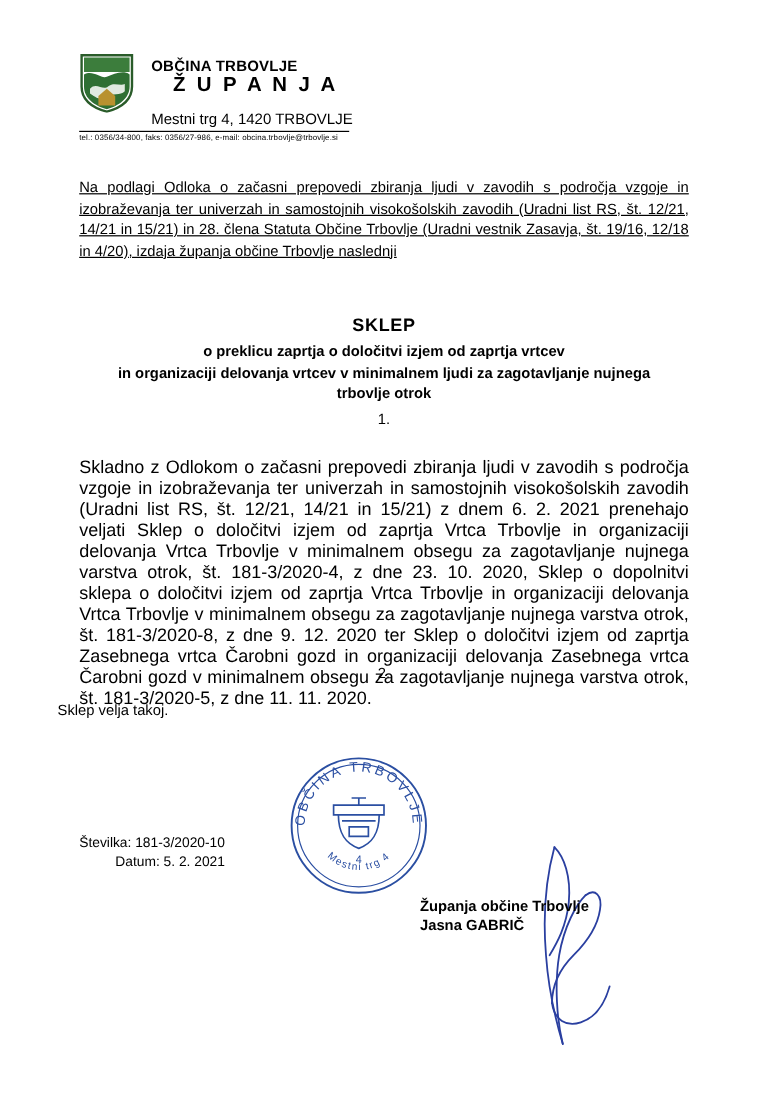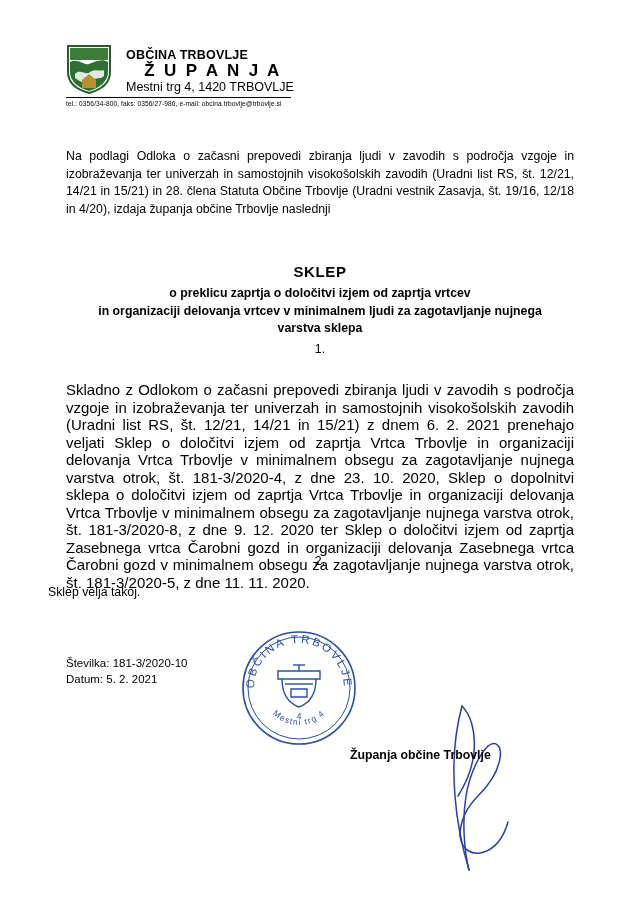--- a/index.html
+++ b/index.html
@@ -54,21 +54,21 @@
     font-weight: bold;
     letter-spacing: 2.4px;
     line-height: 15px;
     text-align: center;
     margin-left: 6px;
   }
   .muni-addr {
     font-size: 12.5px;
     line-height: 16px;
     text-align: right;
-    margin-top: 1px;
+    margin-top: 13px;
   }
   .contact-rule {
     margin-top: 2px;
     border-top: 1px solid #000;
     width: 225px;
     margin-left: 0px;
   }
   .contact {
     font-size: 6.6px;
     line-height: 10px;
@@ -78,20 +78,21 @@
 
   
   .intro {
     position: absolute;
     left: 66px;
     top: 148px;
     width: 508px;
     font-size: 12.3px;
     line-height: 17.5px;
     text-align: justify;
+    text-decoration: underline;
   }
 
   .title-block {
     position: absolute;
     left: 66px;
     top: 252px;
     width: 508px;
     text-align: center;
   }
   .title-main {
@@ -132,23 +133,24 @@
     left: 48px;
     top: 584px;
     width: 508px;
     font-size: 12.3px;
     line-height: 17.5px;
   }
 
   .refblock {
     position: absolute;
     left: 66px;
-    top: 656px;
+    top: 696px;
     font-size: 11.5px;
     line-height: 15.5px;
+    text-align: right;
   }
 
   
   .stamp {
     position: absolute;
     left: 238px;
     top: 627px;
     width: 122px;
     height: 122px;
   }
@@ -198,21 +200,21 @@
     <div class="contact-rule"></div>
     <div class="contact">tel.: 0356/34-800, faks: 0356/27-986, e-mail: obcina.trbovlje@trbovlje.si</div>
   </div>
 
   <div class="intro">Na podlagi Odloka o začasni prepovedi zbiranja ljudi v zavodih s področja vzgoje in izobraževanja ter univerzah in samostojnih visokošolskih zavodih (Uradni list RS, št. 12/21, 14/21 in 15/21) in 28. člena Statuta Občine Trbovlje (Uradni vestnik Zasavja, št. 19/16, 12/18 in 4/20), izdaja županja občine Trbovlje naslednji</div>
 
   <div class="title-block">
     <div class="title-main">SKLEP</div>
     <div class="title-sub">o preklicu zaprtja o določitvi izjem od zaprtja vrtcev</div>
     <div class="title-sub" style="margin-top:0">in organizaciji delovanja vrtcev v minimalnem ljudi za zagotavljanje nujnega</div>
-    <div class="title-sub" style="margin-top:0">varstva sklepa</div>
+    <div class="title-sub" style="margin-top:0">trbovlje otrok</div>
   </div>
 
   <div class="numeral numeral-1">1.</div>
   <div class="para-1">Skladno z  Odlokom o začasni prepovedi zbiranja ljudi v zavodih s področja vzgoje in izobraževanja ter univerzah in samostojnih visokošolskih zavodih (Uradni list RS, št. 12/21, 14/21 in 15/21) z dnem 6. 2. 2021  prenehajo veljati Sklep o določitvi izjem  od zaprtja Vrtca Trbovlje in organizaciji delovanja Vrtca Trbovlje v minimalnem obsegu za zagotavljanje nujnega varstva otrok, št. 181-3/2020-4, z dne 23. 10. 2020, Sklep o dopolnitvi sklepa o določitvi izjem od zaprtja Vrtca Trbovlje in organizaciji delovanja Vrtca Trbovlje v minimalnem obsegu za zagotavljanje nujnega varstva otrok, št. 181-3/2020-8, z dne 9. 12. 2020 ter Sklep o določitvi izjem od zaprtja Zasebnega vrtca Čarobni gozd in organizaciji delovanja Zasebnega vrtca Čarobni gozd v minimalnem obsegu za zagotavljanje nujnega varstva otrok, št. 181-3/2020-5, z dne 11. 11.  2020.</div>
 
   <div class="numeral numeral-2">2.</div>
   <div class="para-2">Sklep velja takoj.</div>
 
   <div class="refblock">
     <div>Številka: 181-3/2020-10</div>
@@ -252,15 +254,16 @@
         <path d="M32 6 C40 14 46 30 44 52 C42 72 34 86 28 96"></path>
         <path d="M39 170 C34 150 32 120 36 96 C40 72 50 54 58 46"></path>
         <path d="M58 46 C66 40 72 46 70 58 C68 72 58 86 48 96 C38 106 30 120 30 136"></path>
         <path d="M30 136 C32 150 42 156 54 152 C66 148 74 136 78 122"></path>
       </g>
     </svg>
   </div>
 
   <div class="sign-block">
     <div>Županja občine Trbovlje</div>
+    <div>Jasna GABRIČ</div>
   </div>
 
 </div>
 
 </body></html>

